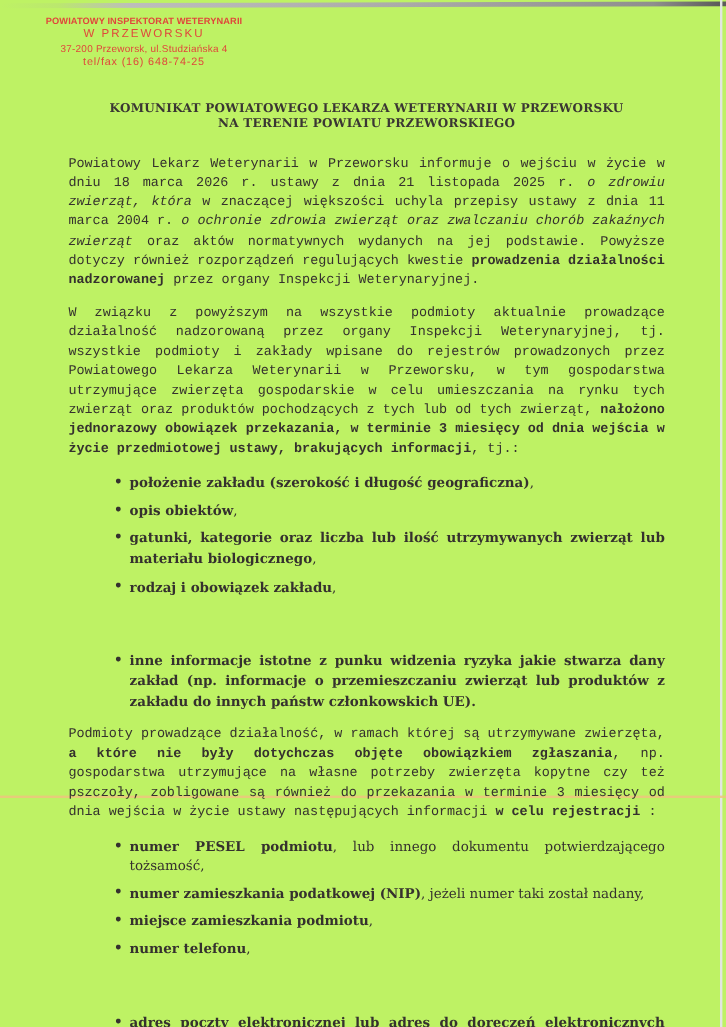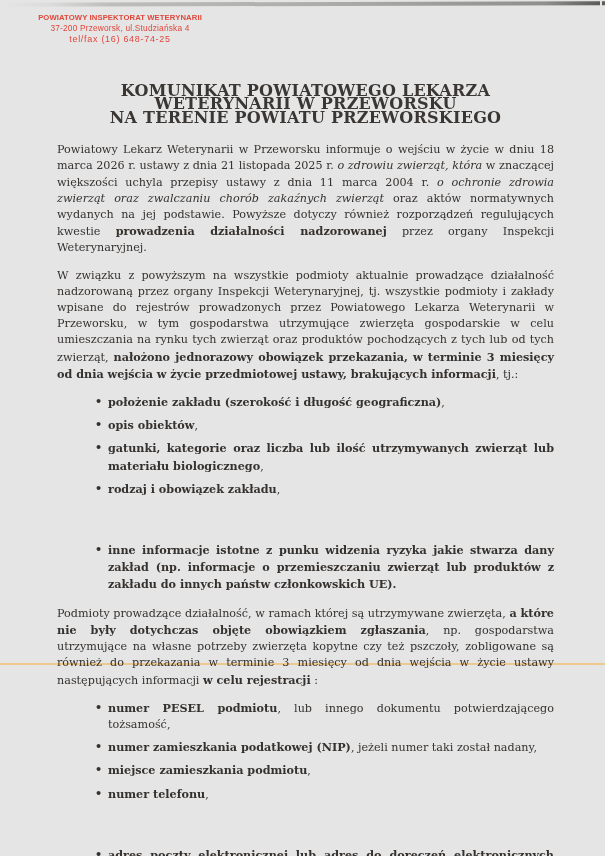--- a/index.html
+++ b/index.html
@@ -1,18 +1,18 @@
 <!DOCTYPE html>
 <html lang="pl"><head>
 <meta charset="utf-8">
 <style>
   html,body{margin:0;padding:0;background:#9a9a9a;}
   .page{
     position:relative;width:605px;height:856px;margin:0 auto;
-    background:#e5e5e5;overflow:hidden;
+    background:#bef264;overflow:hidden;
     font-family:"DejaVu Serif",serif;color:#35312e;
   }
   
   .scan-top{
     position:absolute;top:2px;left:0;width:100%;height:4px;
     background:linear-gradient(90deg,rgba(170,170,168,0) 0%,rgba(170,170,168,.15) 8%,
       #bdbdbb 18%,#ababa9 55%,#8f8f8d 90%,#5c5c5a 99%);
     transform:rotate(-0.15deg);
   }
   .scan-right{position:absolute;top:0;right:3px;width:2px;height:100%;background:#e2e6e2;}
@@ -24,43 +24,44 @@
     font-family:"Liberation Sans",sans-serif;line-height:1.3;
   }
   .stamp .l1{font-size:7.7px;font-weight:700;letter-spacing:.1px;}
   .stamp .l2{font-size:9.6px;font-weight:500;letter-spacing:1.7px;}
   .stamp .l3{font-size:8.3px;letter-spacing:.2px;}
   .stamp .l4{font-size:9px;letter-spacing:.7px;}
   .stamp .l5{font-size:9px;letter-spacing:1.1px;}
 
   .content{position:absolute;top:84px;left:57px;width:497px;}
   .title{
-    text-align:center;font-weight:700;font-size:16px;line-height:13.4px;
+    text-align:center;font-weight:700;font-size:10px;line-height:13.4px;
     letter-spacing:.25px;color:#3a3633;
   }
   .body-text{margin-top:18px;font-size:11.2px;line-height:16.2px;}
-  .body-text p{margin:0 0 11px;text-align:justify;}
+  .body-text p{margin:0 0 11px;text-align:justify;font-family:Liberation Mono, monospace;}
   .body-text ul{list-style:none;margin:0 0 11px;padding:0;}
   .body-text li{position:relative;padding-left:51px;margin-bottom:6px;text-align:justify;}
   .body-text li:last-child{margin-bottom:0;margin-top:44px;}
   .body-text li::before{content:"\2022";position:absolute;left:38px;top:-1px;font-weight:700;}
   .b{font-weight:700;}
   .i{font-style:italic;}
 </style>
 </head>
 <body>
 
 <div class="page">
 
   <div class="scan-top"></div>
   <div class="scan-right"></div>
   <div class="scan-yellow"></div>
 
   <div class="stamp" style="color: rgb(224, 71, 59);">
     <div class="l1">POWIATOWY INSPEKTORAT WETERYNARII</div>
+    <div class="l2">W PRZEWORSKU</div>
     <div class="l3">37-200 Przeworsk, ul.Studziańska 4</div>
     <div class="l4">tel/fax (16) 648-74-25</div>
   </div>
 
   <div class="content">
     <div class="title">
       <div>KOMUNIKAT POWIATOWEGO LEKARZA WETERYNARII W PRZEWORSKU</div>
       <div>NA TERENIE POWIATU PRZEWORSKIEGO</div>
     </div>
 

